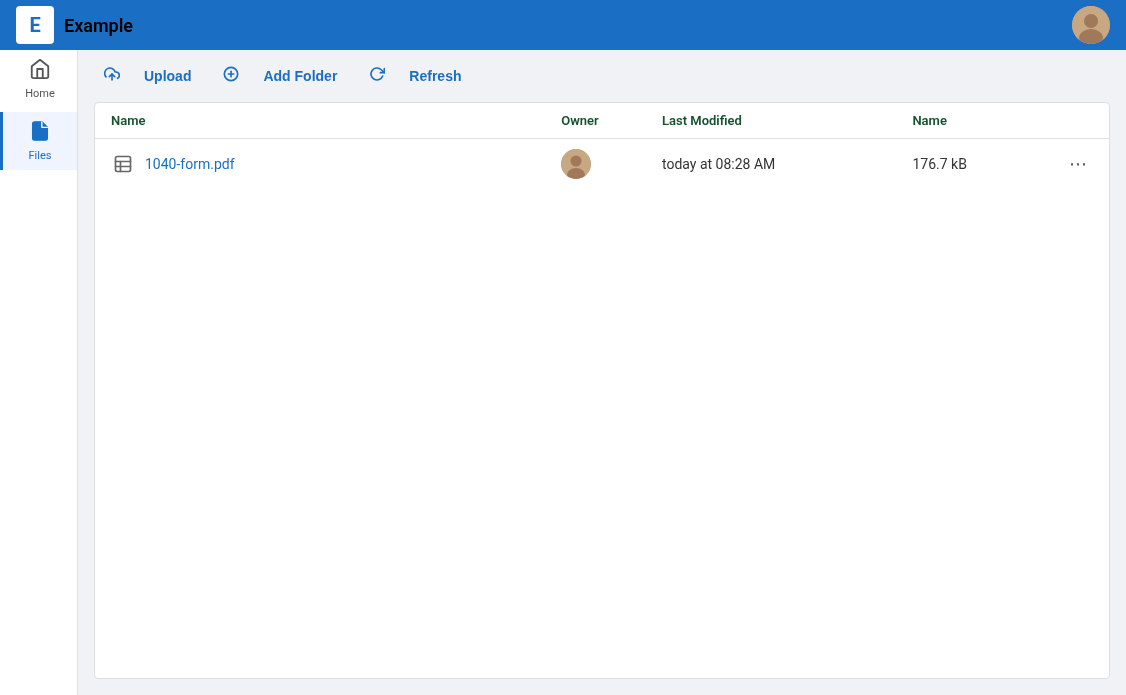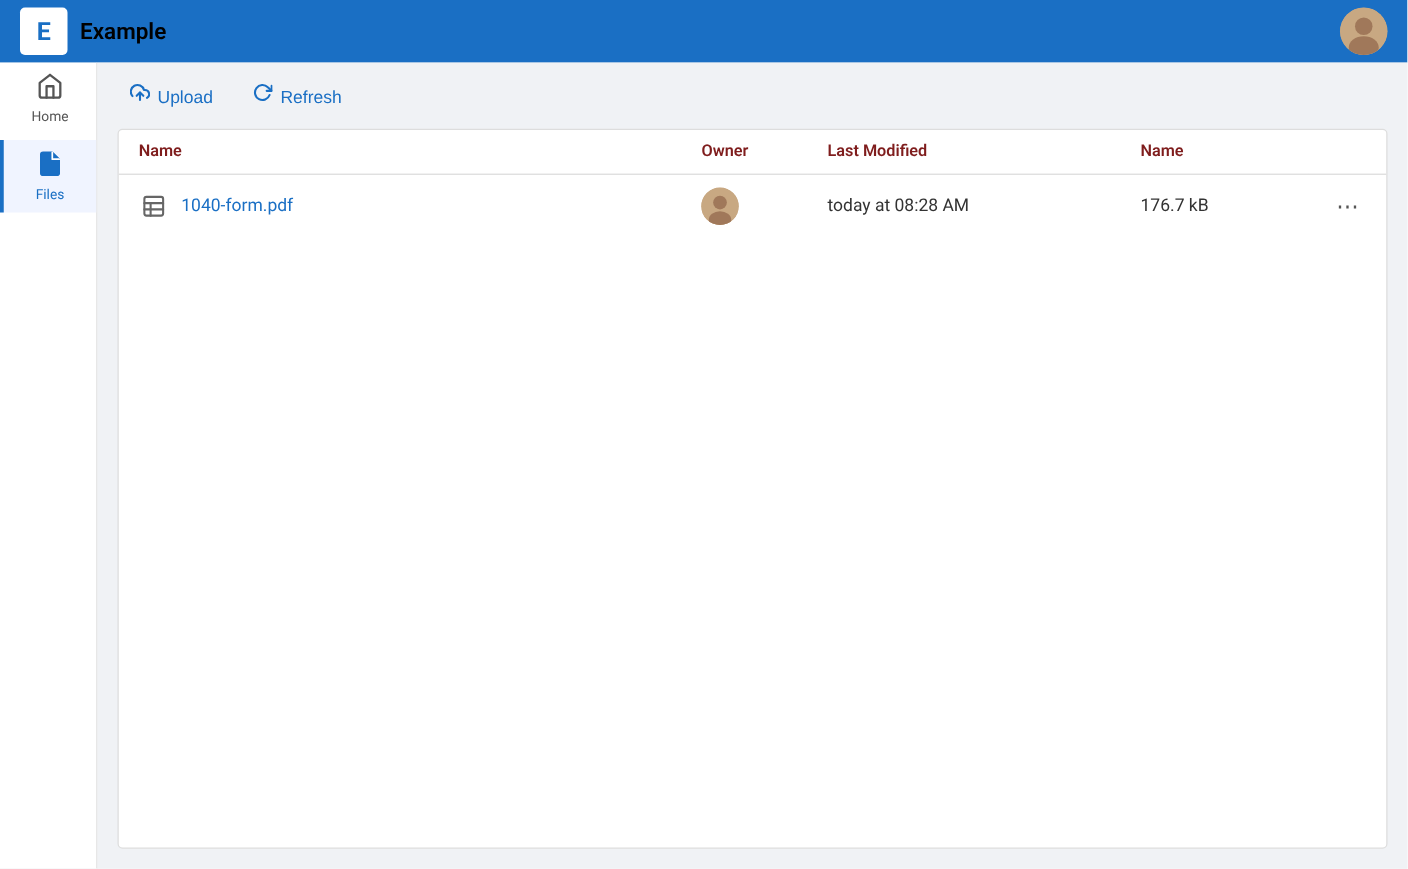--- a/index.html
+++ b/index.html
@@ -141,24 +141,24 @@
       font-size: 14px;
       background: transparent;
       width: 100%;
       color: #333;
     }
     .search-icon-char { color: #888; font-size: 14px; }
 
     .toolbar-btn {
       display: flex;
       align-items: center;
-      gap: 6px;
+      gap: 24px;
       color: #1a6fc4;
       font-size: 14px;
-      font-weight: 400;
+      font-weight: 700;
       cursor: pointer;
       padding: 6px 10px;
       border-radius: 4px;
       background: transparent;
       border: none;
     }
     .toolbar-btn-icon { font-size: 16px; }
 
     
     .file-table-container {
@@ -174,21 +174,21 @@
       border-collapse: collapse;
     }
     .file-table thead tr {
       border-bottom: 1px solid #e0e0e0;
     }
     .file-table th {
       text-align: left;
       padding: 10px 16px;
       font-size: 13px;
       font-weight: 600;
-      color: #7f1d1d;
+      color: #14532d;
     }
     .file-table td {
       padding: 10px 16px;
       font-size: 14px;
       color: #333;
       border-bottom: 1px solid #f0f0f0;
     }
     .file-table tr:last-child td { border-bottom: none; }
 
     .file-name-cell {
@@ -282,20 +282,30 @@
         <span class="toolbar-btn-icon">
           <svg width="16" height="16" viewBox="0 0 24 24" fill="none" stroke="#1a6fc4" stroke-width="2.5" stroke-linecap="round" stroke-linejoin="round">
             <polyline points="16 16 12 12 8 16"></polyline>
             <line x1="12" y1="12" x2="12" y2="21"></line>
             <path d="M20.39 18.39A5 5 0 0 0 18 9h-1.26A8 8 0 1 0 3 16.3"></path>
           </svg>
         </span>
         <span>Upload</span>
       </button>
 
+      <button class="toolbar-btn">
+        <span class="toolbar-btn-icon">
+          <svg width="16" height="16" viewBox="0 0 24 24" fill="none" stroke="#1a6fc4" stroke-width="2.5" stroke-linecap="round" stroke-linejoin="round">
+            <circle cx="12" cy="12" r="10"></circle>
+            <line x1="12" y1="8" x2="12" y2="16"></line>
+            <line x1="8" y1="12" x2="16" y2="12"></line>
+          </svg>
+        </span>
+        <span>Add Folder</span>
+      </button>
 
       <button class="toolbar-btn">
         <span class="toolbar-btn-icon">
           <svg width="16" height="16" viewBox="0 0 24 24" fill="none" stroke="#1a6fc4" stroke-width="2.5" stroke-linecap="round" stroke-linejoin="round">
             <polyline points="23 4 23 10 17 10"></polyline>
             <path d="M20.49 15a9 9 0 1 1-2.12-9.36L23 10"></path>
           </svg>
         </span>
         <span>Refresh</span>
       </button>

